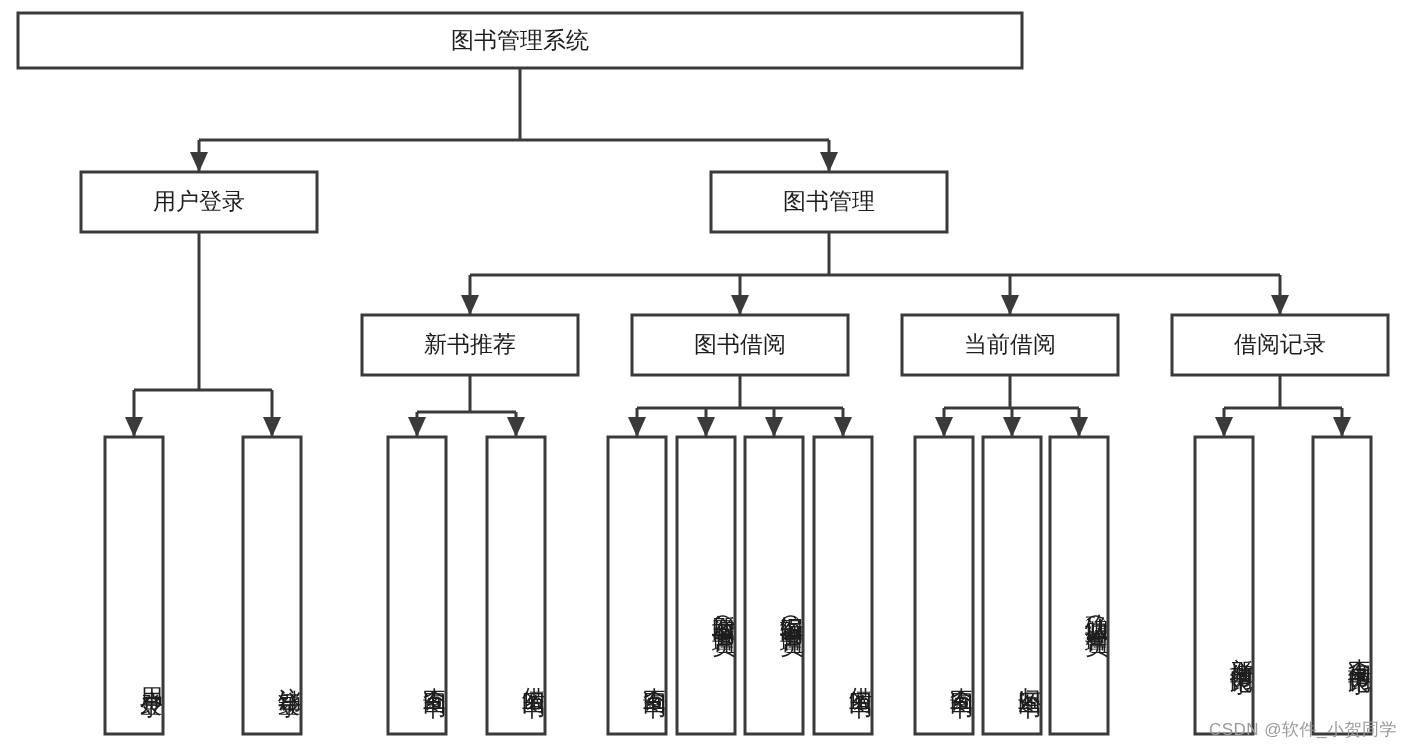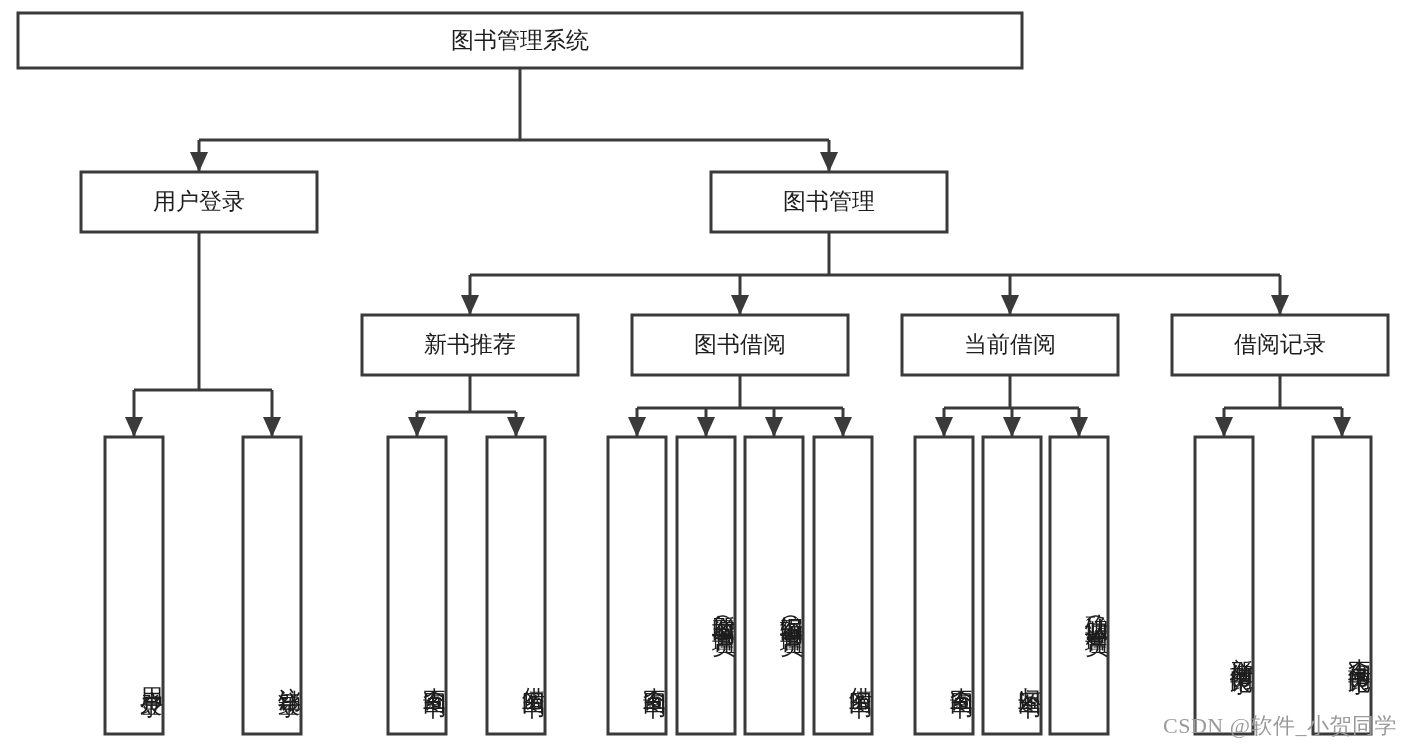--- a/index.html
+++ b/index.html
@@ -61,22 +61,22 @@
     display: flex;
     align-items: flex-start;
     justify-content: center;
     white-space: nowrap;
     pointer-events: none;
   }
   .watermark {
     position: absolute;
     right: 8px;
     bottom: 6px;
-    font-family: Liberation Serif, serif;
-    font-size: 22px;
+    font-family: Liberation Sans, sans-serif;
+    font-size: 17px;
     color: #9a9a9a;
     white-space: nowrap;
     letter-spacing: 0.5px;
   }
 </style>
 </head>
 <body>
 
 <div id="diagram-root">
 

